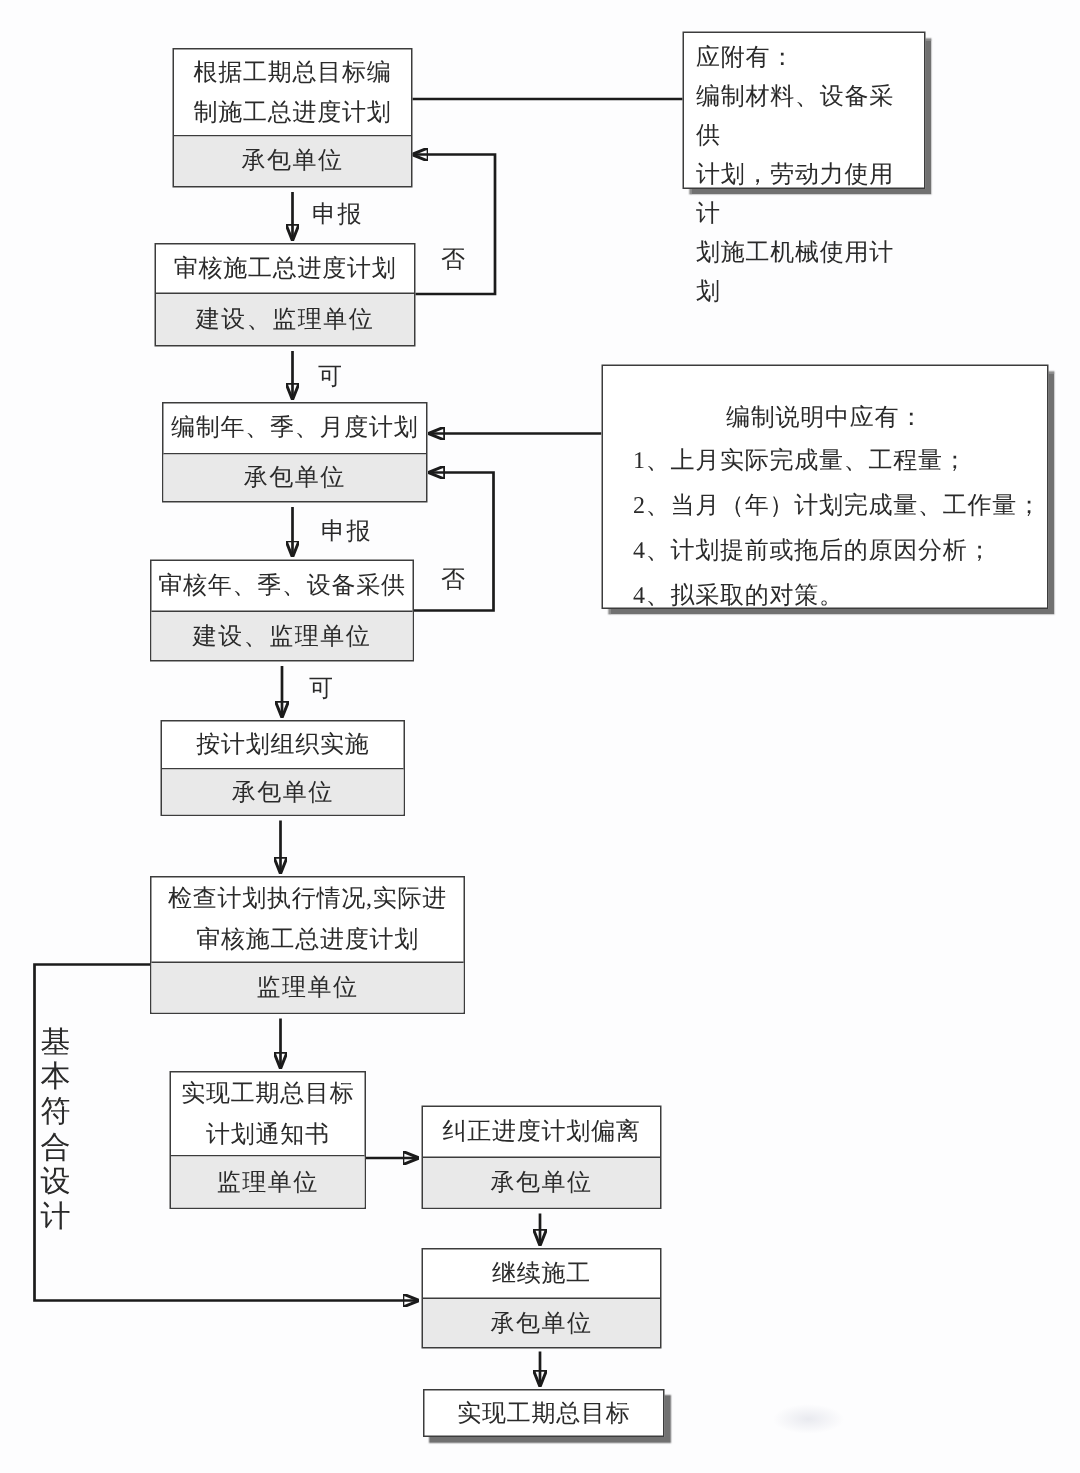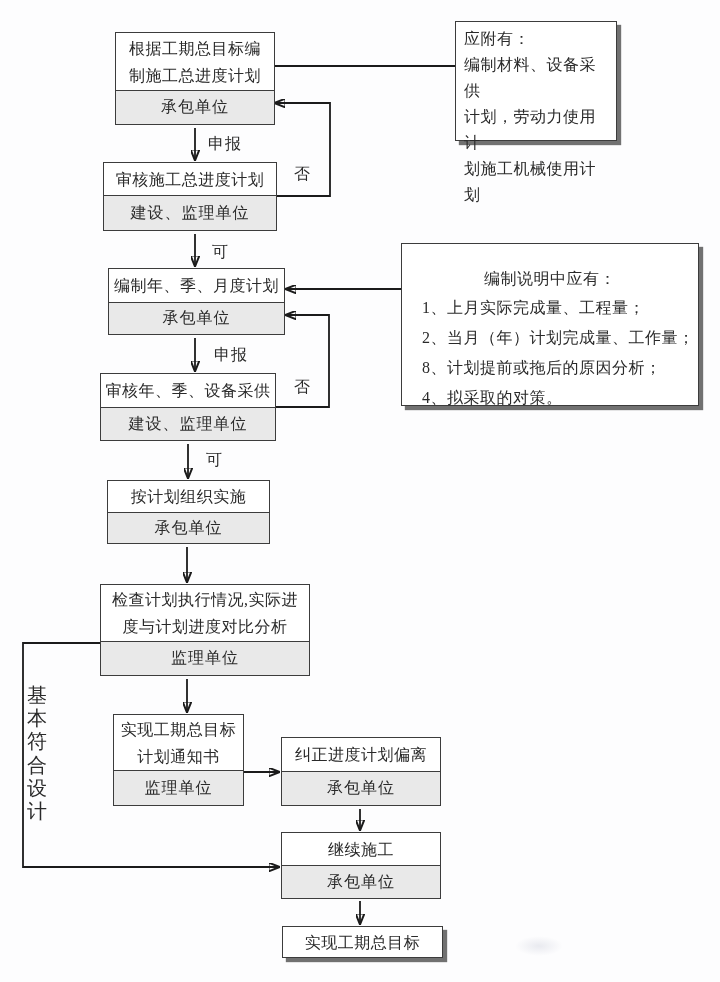--- a/index.html
+++ b/index.html
@@ -64,21 +64,21 @@
     <line x1="360" y1="809" x2="360" y2="830" marker-end="url(#arr)"></line>
     <line x1="360" y1="901" x2="360" y2="924" marker-end="url(#arr)"></line>
   </svg>
 
   <div class="fbox" style="left:115px;top:32px;width:158px;">
     <div class="bx-title has-unit" style="height:57px;">根据工期总目标编
 制施工总进度计划</div>
     <div class="bx-unit" style="height:33px;">承包单位</div>
   </div>
 
-  <div class="note" style="left:455px;top:21px;width:162px;height:120px;">
+  <div class="note" style="left:455px;top:21px;width:162px;height:105px;">
     <div class="note-text">应附有：
 编制材料、设备采供
 计划，劳动力使用计
 划施工机械使用计
 划</div>
   </div>
 
   <div class="fbox" style="left:103px;top:162px;width:172px;">
     <div class="bx-title has-unit" style="height:32px;">审核施工总进度计划</div>
     <div class="bx-unit" style="height:34px;">建设、监理单位</div>
@@ -86,37 +86,37 @@
 
   <div class="fbox" style="left:108px;top:268px;width:175px;">
     <div class="bx-title has-unit" style="height:33px;">编制年、季、月度计划</div>
     <div class="bx-unit" style="height:31px;">承包单位</div>
   </div>
 
   <div class="note" style="left:401px;top:243px;width:298px;height:163px;">
     <div class="note-title">编制说明中应有：</div>
     <div class="note-item">1、上月实际完成量、工程量；</div>
     <div class="note-item">2、当月（年）计划完成量、工作量；</div>
-    <div class="note-item">8、计划提前或拖后的原因分析；</div>
+    <div class="note-item">4、计划提前或拖后的原因分析；</div>
     <div class="note-item">4、拟采取的对策。</div>
   </div>
 
   <div class="fbox" style="left:100px;top:373px;width:174px;">
     <div class="bx-title has-unit" style="height:33px;">审核年、季、设备采供</div>
     <div class="bx-unit" style="height:32px;">建设、监理单位</div>
   </div>
 
   <div class="fbox" style="left:107px;top:480px;width:161px;">
     <div class="bx-title has-unit" style="height:31px;">按计划组织实施</div>
     <div class="bx-unit" style="height:30px;">承包单位</div>
   </div>
 
   <div class="fbox" style="left:100px;top:584px;width:208px;">
     <div class="bx-title has-unit" style="height:56px;">检查计划执行情况,实际进
-度与计划进度对比分析</div>
+审核施工总进度计划</div>
     <div class="bx-unit" style="height:33px;">监理单位</div>
   </div>
 
   <div class="fbox" style="left:113px;top:714px;width:129px;">
     <div class="bx-title has-unit" style="height:55px;">实现工期总目标
 计划通知书</div>
     <div class="bx-unit" style="height:34px;">监理单位</div>
   </div>
 
   <div class="fbox" style="left:281px;top:737px;width:158px;">

